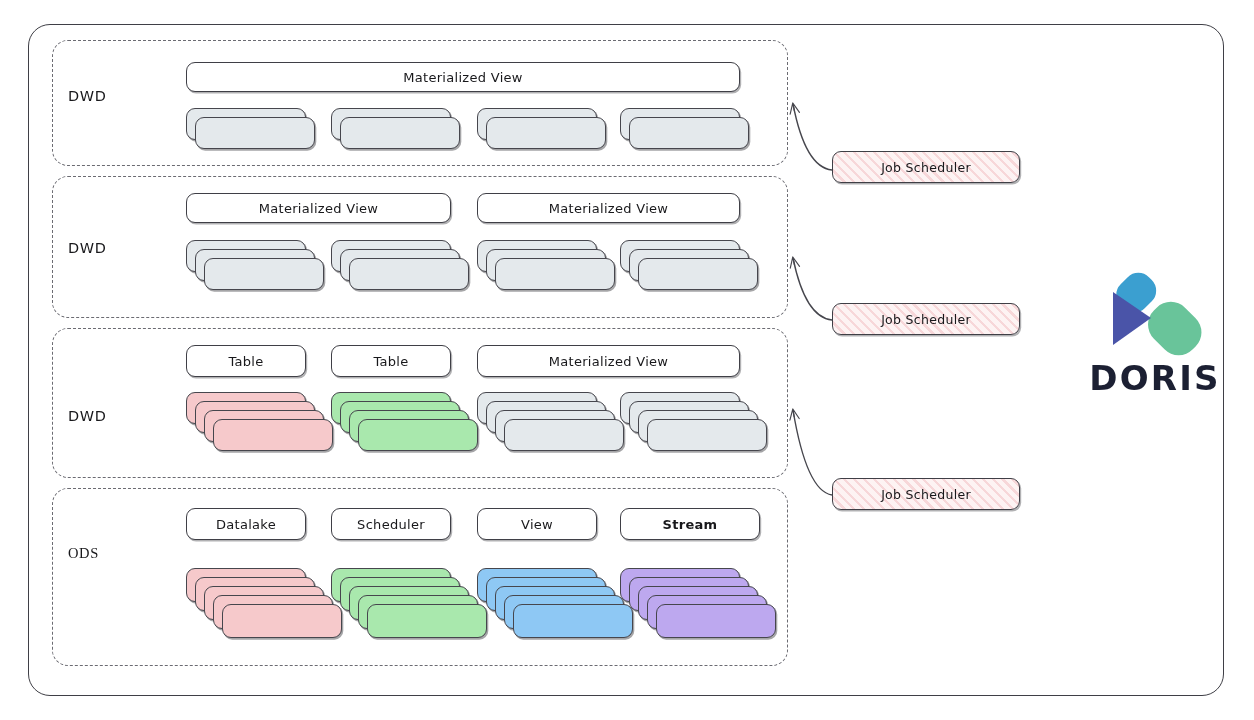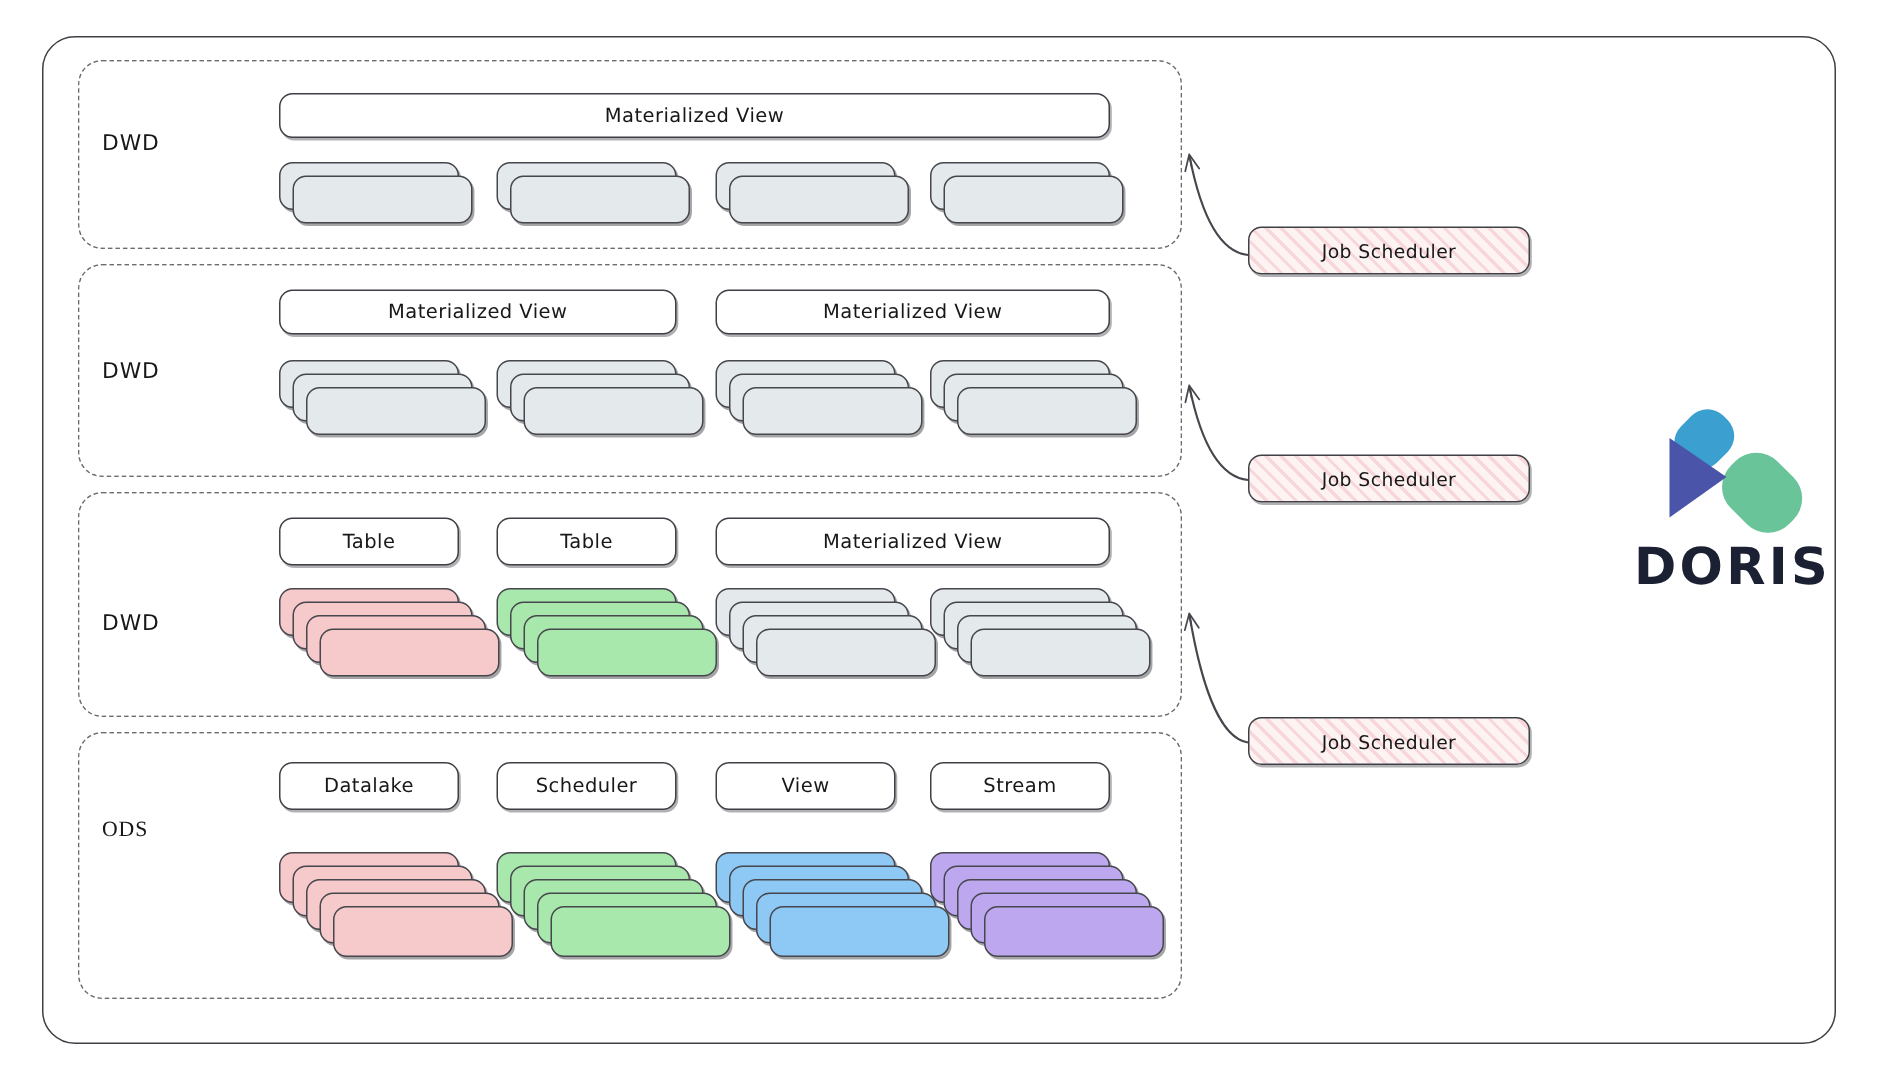--- a/index.html
+++ b/index.html
@@ -220,21 +220,21 @@
       <div class="card c-gray" style="left: 0px; top: 0px; width: 120px; height: 32px; z-index: 1;"></div>
       <div class="card c-gray" style="left: 9px; top: 9px; width: 120px; height: 32px; z-index: 2;"></div>
       <div class="card c-gray" style="left: 18px; top: 18px; width: 120px; height: 32px; z-index: 3;"></div>
       <div class="card c-gray" style="left: 27px; top: 27px; width: 120px; height: 32px; z-index: 4;"></div>
     </div>
     <div class="layer-group" style="left: 52px; top: 488px; width: 736px; height: 178px;"></div>
     <div class="layer-label" style="left: 68px; top: 545px; font-family: Liberation Serif, serif;">ODS</div>
     <div class="pill" style="left: 186px; top: 508px; width: 120px; height: 32px;">Datalake</div>
     <div class="pill" style="left: 331px; top: 508px; width: 120px; height: 32px;">Scheduler</div>
     <div class="pill" style="left: 477px; top: 508px; width: 120px; height: 32px;">View</div>
-    <div class="pill" style="left: 620px; top: 508px; width: 120px; height: 32px;">Stream</div>
+    <div class="pill" style="left: 620px; top: 508px; width: 140px; height: 32px; font-weight: bold;">Stream</div>
     <div class="stack" style="left: 186px; top: 568px; width: 156px; height: 70px;">
       <div class="card c-red" style="left: 0px; top: 0px; width: 120px; height: 34px; z-index: 1;"></div>
       <div class="card c-red" style="left: 9px; top: 9px; width: 120px; height: 34px; z-index: 2;"></div>
       <div class="card c-red" style="left: 18px; top: 18px; width: 120px; height: 34px; z-index: 3;"></div>
       <div class="card c-red" style="left: 27px; top: 27px; width: 120px; height: 34px; z-index: 4;"></div>
       <div class="card c-red" style="left: 36px; top: 36px; width: 120px; height: 34px; z-index: 5;"></div>
     </div>
     <div class="stack" style="left: 331px; top: 568px; width: 156px; height: 70px;">
       <div class="card c-green" style="left: 0px; top: 0px; width: 120px; height: 34px; z-index: 1;"></div>
       <div class="card c-green" style="left: 9px; top: 9px; width: 120px; height: 34px; z-index: 2;"></div>

